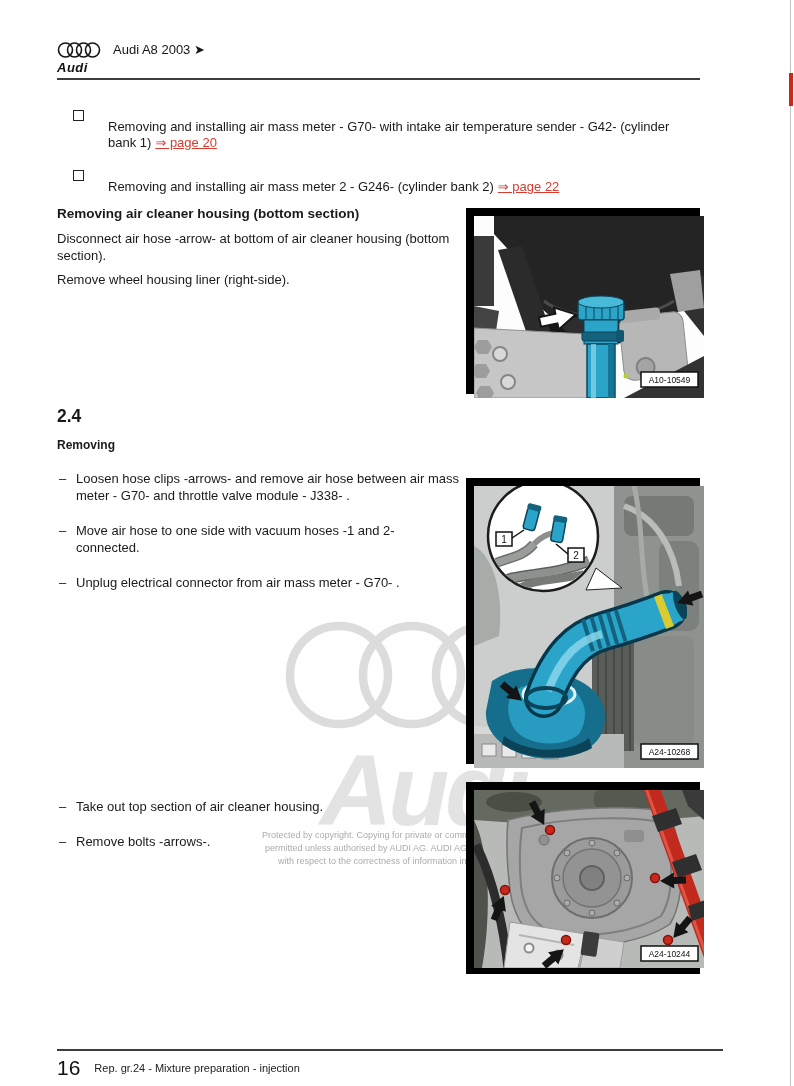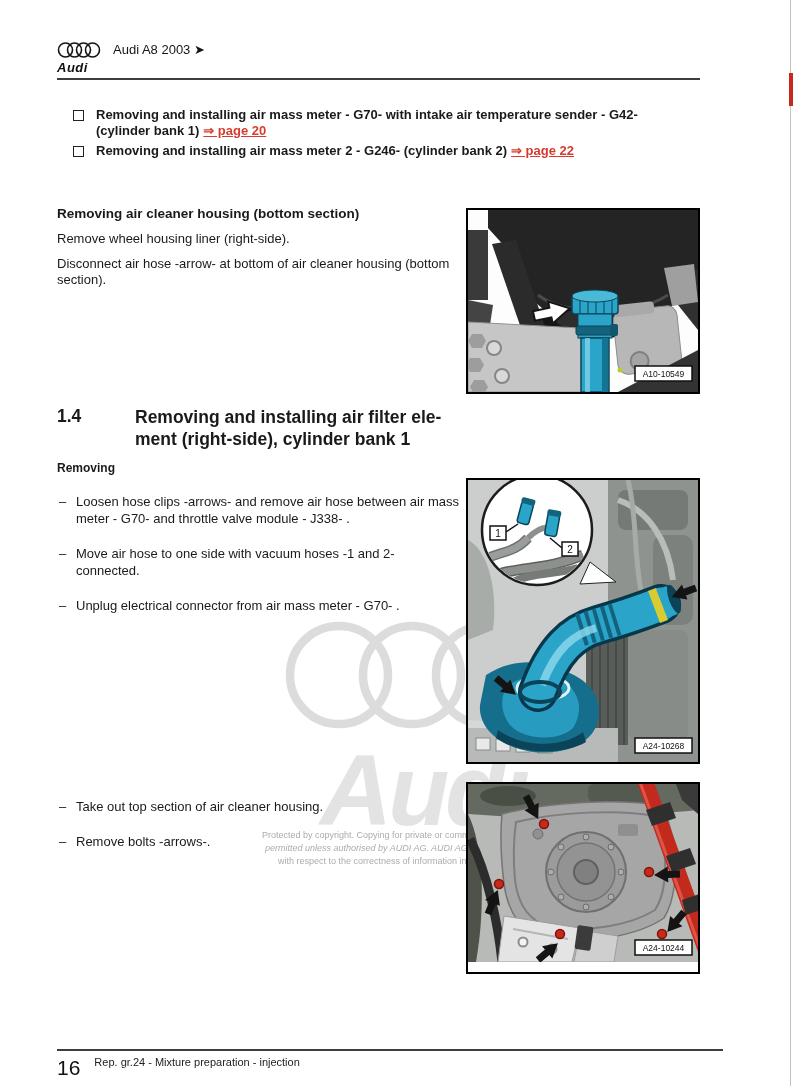--- a/index.html
+++ b/index.html
@@ -14,21 +14,21 @@
   .rings{display:block;}
   .wordmark{font-size:13px;font-weight:bold;font-style:italic;letter-spacing:.5px;margin-top:0px;color:#111;}
   .hdr-line1,.hdr-line2{font-size:13px;line-height:19px;color:#151515;}
   .hdr-rule{position:absolute;left:57px;top:78px;width:643px;height:2px;background:#3d3d3d;z-index:3;}
 
   
   .toc{position:absolute;left:57px;top:107px;width:668px;z-index:3;}
   .toc h2{font-size:13.5px;margin:0 0 8px 0;}
   .toc-item{display:flex;gap:12px;margin:0 16px 4px 16px;width:618px;}
   .cbx{flex:none;width:9px;height:9px;border:1.5px solid #222;margin-top:3px;}
-  .toc-item p{margin:0;font-size:13px;line-height:16px;font-weight:bold;}
+  .toc-item p{margin:12px;font-size:13px;line-height:16px;}
   .plink{color:#d63c2e;text-decoration:underline;margin-left:4px;cursor:pointer;}
 
   
   .subsec{position:absolute;left:57px;top:206px;width:402px;z-index:3;}
   .subsec h3{font-size:13.5px;margin:0 0 10px 0;}
   .subsec p{font-size:13px;line-height:16.5px;margin:0 0 8px 0;}
 
   
   .sec24{position:absolute;left:57px;top:406px;width:404px;z-index:3;}
   .sec24-head{display:flex;}
@@ -36,41 +36,41 @@
   .sec24-title{font-size:17.5px;font-weight:bold;line-height:22px;}
   .sec24 h4{font-size:12px;margin:11px 0 9px 0;}
   .dash-list{list-style:none;margin:0;padding:0;}
   .dash-list li{position:relative;padding-left:19px;margin-bottom:10px;font-size:13px;line-height:17px;margin-top:18px;}
   .dash-list li::before{content:"–";position:absolute;left:2px;top:0;}
 
   .steps2{position:absolute;left:57px;top:780px;width:402px;z-index:3;}
   .steps2 li{margin-bottom:7px;}
 
   
-  .fig{position:absolute;width:234px;box-sizing:border-box;border:2px solid #000000;background:#fff;z-index:2;margin:0;padding:0;}
+  .fig{position:absolute;width:234px;box-sizing:border-box;border:8px solid #000000;background:#fff;z-index:2;margin:0;padding:0;}
   .fig svg{display:block;}
   .fig1{left:466px;top:208px;height:186px;}
   .fig2{left:466px;top:478px;height:286px;}
   .fig3{left:466px;top:782px;height:192px;}
 
   
   .wm-rings{position:absolute;left:285px;top:620px;z-index:0;}
   .wm-text{position:absolute;left:320px;top:744px;z-index:0;font-size:100px;line-height:92px;
            font-weight:bold;font-style:italic;letter-spacing:-4px;color:#e3e3e3;}
 
   
   .copyright{position:absolute;left:262px;top:829px;width:204px;height:41px;overflow:hidden;z-index:1;
              font-size:9px;line-height:13px;color:#acacac;}
   .copyright div{white-space:nowrap;}
-  .cp2{margin-left:3px;font-style:italic;}
+  .cp2{margin-left:3px;}
   .cp3{margin-left:16px;}
 
   
   .ftr-rule{position:absolute;left:57px;top:1049px;width:666px;height:2px;background:#3d3d3d;z-index:3;}
-  .ftr{position:absolute;left:57px;top:1056px;display:flex;align-items:flex-start;gap:14px;z-index:3;}
+  .ftr{position:absolute;left:57px;top:1056px;display:flex;align-items:center;gap:14px;z-index:3;}
   .pageno{font-size:21px;color:#111;}
   .ftr-cap{font-size:11px;color:#222;}
 </style>
 </head>
 <body>
 
 <div class="page">
   <div class="edge-line"></div>
   <div class="red-mark"></div>
 
@@ -96,22 +96,22 @@
       <p><span>Removing and installing air mass meter - G70- with intake air temperature sender - G42- (cylinder bank 1)</span><a class="plink">⇒ page 20</a></p>
     </div>
     <div class="toc-item">
       <span class="cbx"></span>
       <p><span>Removing and installing air mass meter 2 - G246- (cylinder bank 2)</span><a class="plink">⇒ page 22</a></p>
     </div>
   </section>
 
   <section class="subsec">
     <h3>Removing air cleaner housing (bottom section)</h3>
+    <p>Disconnect air hose -arrow- at bottom of air cleaner housing (bottom section).</p>
     <p>Remove wheel housing liner (right-side).</p>
-    <p>Disconnect air hose -arrow- at bottom of air cleaner housing (bottom section).</p>
   </section>
 
   <figure class="fig fig1">
     <svg width="230" height="182" viewBox="0 0 230 182">
       <rect width="230" height="182" fill="#fdfdfd"></rect>
       <g>
         <path d="M20,0 H230 V78 C205,100 175,112 135,113 C100,114 75,105 62,85 C55,72 48,55 40,40 L20,18 Z" fill="#242424"></path>
         <path d="M70,85 C95,105 165,108 200,85" stroke="#4b4b4b" stroke-width="3" fill="none"></path>
         <ellipse cx="130" cy="112" rx="56" ry="16" fill="#161616"></ellipse>
         <ellipse cx="130" cy="110" rx="42" ry="12" fill="#2d2d2d"></ellipse>
@@ -152,25 +152,21 @@
       </g>
       <g>
         <rect x="167" y="156" width="57" height="15" fill="#ffffff" stroke="#111111" stroke-width="1.5"></rect>
         <text x="195.5" y="167" font-size="8.5" text-anchor="middle" fill="#111">A10-10549</text>
       </g>
     </svg>
   </figure>
 
   <section class="sec24">
     <div class="sec24-head">
-      <div class="sec24-num">1.4</div>
-      <div class="sec24-title">
-        <span>Removing and installing air filter ele-</span><br>
-        <span>ment (right-side), cylinder bank 1</span>
-      </div>
+      <div class="sec24-num">2.4</div>
     </div>
     <h4>Removing</h4>
     <ul class="dash-list">
       <li>Loosen hose clips -arrows- and remove air hose between air mass meter - G70- and throttle valve module - J338- .</li>
       <li>Move air hose to one side with vacuum hoses -1 and 2- connected.</li>
       <li>Unplug electrical connector from air mass meter - G70- .</li>
     </ul>
   </section>
 
   <figure class="fig fig2">

